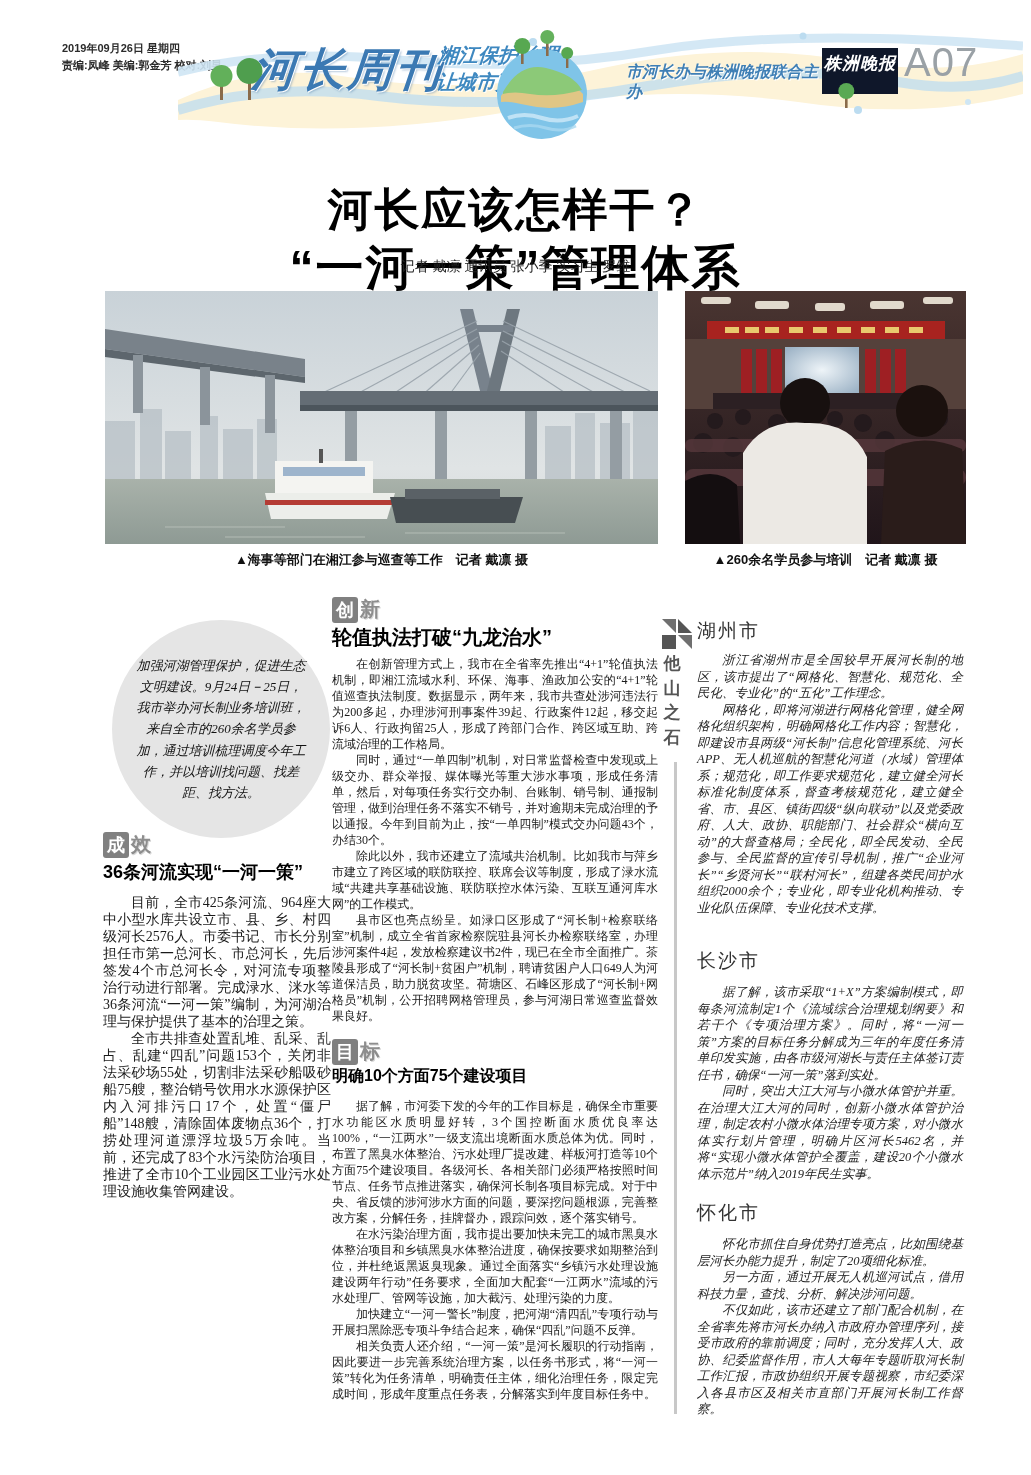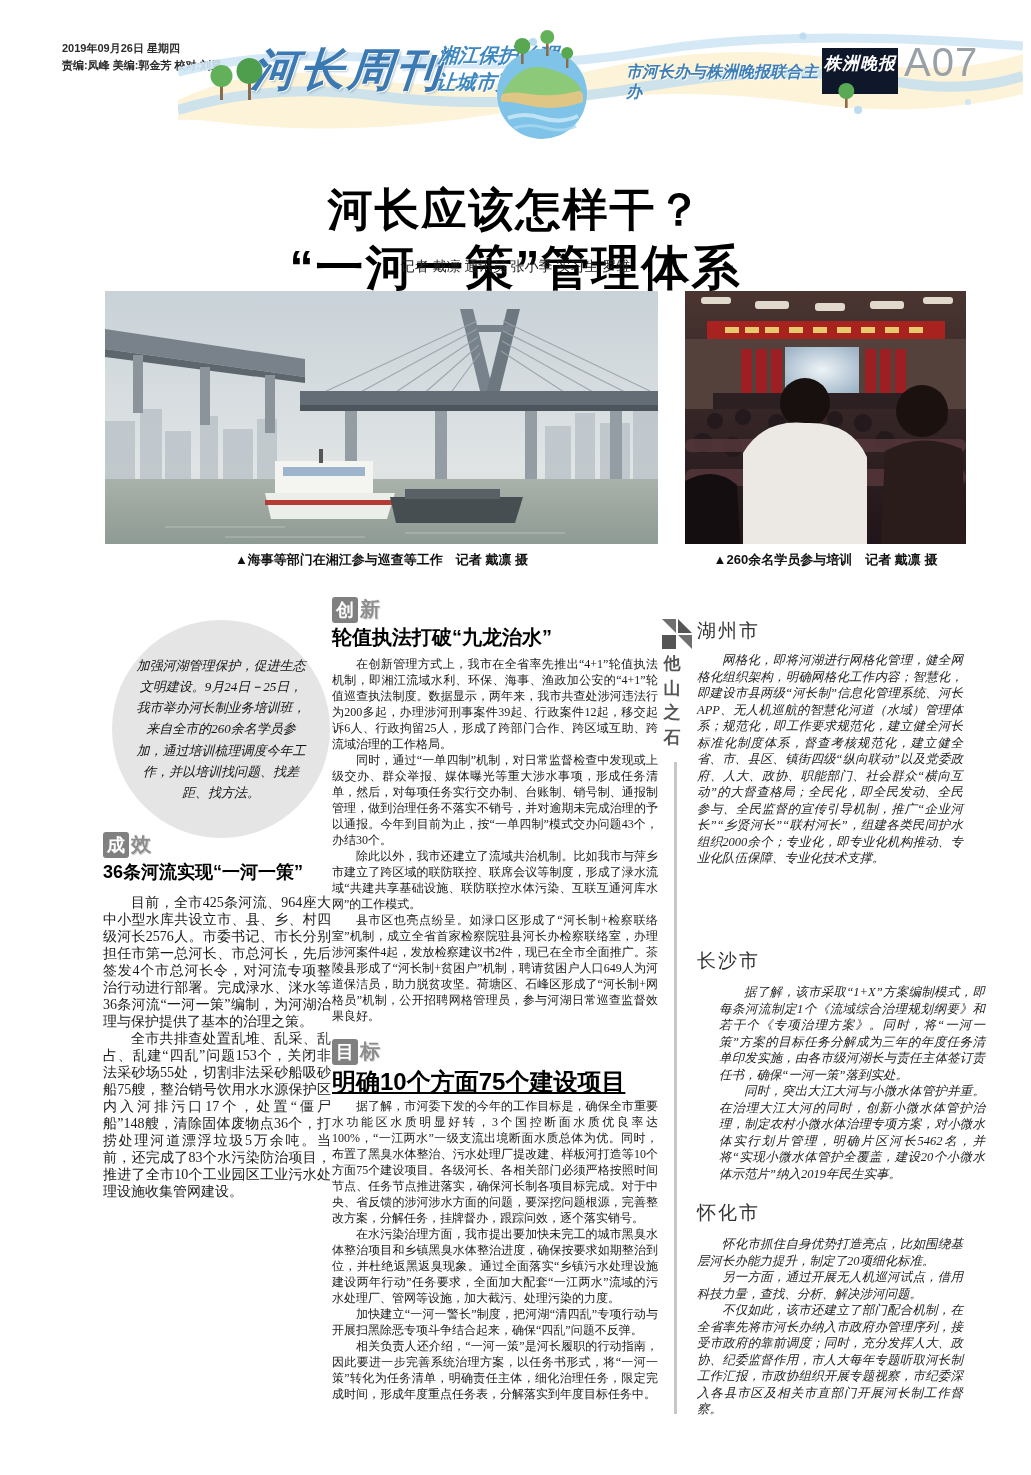--- a/index.html
+++ b/index.html
@@ -297,44 +297,45 @@
     <p>在创新管理方式上，我市在全省率先推出“4+1”轮值执法机制，即湘江流域水利、环保、海事、渔政加公安的“4+1”轮值巡查执法制度。数据显示，两年来，我市共查处涉河违法行为200多起，办理涉河刑事案件39起、行政案件12起，移交起诉6人、行政拘留25人，形成了跨部门合作、跨区域互助、跨流域治理的工作格局。</p>
     <p>同时，通过“一单四制”机制，对日常监督检查中发现或上级交办、群众举报、媒体曝光等重大涉水事项，形成任务清单，然后，对每项任务实行交办制、台账制、销号制、通报制管理，做到治理任务不落实不销号，并对逾期未完成治理的予以通报。今年到目前为止，按“一单四制”模式交办问题43个，办结30个。</p>
     <p>除此以外，我市还建立了流域共治机制。比如我市与萍乡市建立了跨区域的联防联控、联席会议等制度，形成了渌水流域“共建共享基础设施、联防联控水体污染、互联互通河库水网”的工作模式。</p>
     <p>县市区也亮点纷呈。如渌口区形成了“河长制+检察联络室”机制，成立全省首家检察院驻县河长办检察联络室，办理涉河案件4起，发放检察建议书2件，现已在全市全面推广。茶陵县形成了“河长制+贫困户”机制，聘请贫困户人口649人为河道保洁员，助力脱贫攻坚。荷塘区、石峰区形成了“河长制+网格员”机制，公开招聘网格管理员，参与河湖日常巡查监督效果良好。</p>
   </div>
 
   <div class="abs tag" style="left:332px; top:1038px;">
     <span class="box">目</span>
     <span class="rest">标</span>
   </div>
-  <div class="abs sec-title" style="left:332px; top:1066px; width:326px; font-size:24px;text-decoration:underline;">明确10个方面75个建设项目</div>
+  <div class="abs sec-title" style="left:332px; top:1066px; width:326px; font-size:16px;">明确10个方面75个建设项目</div>
   <div class="abs col col-mid-txt" style="top:1098px;">
     <p>据了解，市河委下发的今年的工作目标是，确保全市重要水功能区水质明显好转，3个国控断面水质优良率达100%，“一江两水”一级支流出境断面水质总体为优。同时，布置了黑臭水体整治、污水处理厂提改建、样板河打造等10个方面75个建设项目。各级河长、各相关部门必须严格按照时间节点、任务节点推进落实，确保河长制各项目标完成。对于中央、省反馈的涉河涉水方面的问题，要深挖问题根源，完善整改方案，分解任务，挂牌督办，跟踪问效，逐个落实销号。</p>
     <p>在水污染治理方面，我市提出要加快未完工的城市黑臭水体整治项目和乡镇黑臭水体整治进度，确保按要求如期整治到位，并杜绝返黑返臭现象。通过全面落实“乡镇污水处理设施建设两年行动”任务要求，全面加大配套“一江两水”流域的污水处理厂、管网等设施，加大截污、处理污染的力度。</p>
     <p>加快建立“一河一警长”制度，把河湖“清四乱”专项行动与开展扫黑除恶专项斗争结合起来，确保“四乱”问题不反弹。</p>
     <p>相关负责人还介绍，“一河一策”是河长履职的行动指南，因此要进一步完善系统治理方案，以任务书形式，将“一河一策”转化为任务清单，明确责任主体，细化治理任务，限定完成时间，形成年度重点任务表，分解落实到年度目标任务中。</p>
   </div>
 
   <svg class="abs rail-icon" width="34" height="32" viewBox="0 0 34 32">
     <polygon points="2,2 16,2 16,16" fill="#6f6f6f"></polygon>
     <polygon points="18,2 32,16 18,16" fill="#555555"></polygon>
     <polygon points="2,18 16,18 16,32 2,32" fill="#555555"></polygon>
     <polygon points="18,18 32,18 32,32" fill="#6f6f6f"></polygon>
   </svg>
   <div class="abs rail-label">他山之石</div>
   <div class="abs rail-line"></div>
 
   <div class="abs city-name" style="left:697px; top:618px;">湖州市</div>
   <div class="abs col col-right-txt" style="top:652px;">
+    <p>浙江省湖州市是全国较早开展河长制的地区，该市提出了“网格化、智慧化、规范化、全民化、专业化”的“五化”工作理念。</p>
     <p>网格化，即将河湖进行网格化管理，健全网格化组织架构，明确网格化工作内容；智慧化，即建设市县两级“河长制”信息化管理系统、河长APP、无人机巡航的智慧化河道（水域）管理体系；规范化，即工作要求规范化，建立健全河长标准化制度体系，督查考核规范化，建立健全省、市、县区、镇街四级“纵向联动”以及党委政府、人大、政协、职能部门、社会群众“横向互动”的大督查格局；全民化，即全民发动、全民参与、全民监督的宣传引导机制，推广“企业河长”“乡贤河长”“联村河长”，组建各类民间护水组织2000余个；专业化，即专业化机构推动、专业化队伍保障、专业化技术支撑。</p>
   </div>
 
   <div class="abs city-name" style="left:697px; top:948px;">长沙市</div>
-  <div class="abs col col-right-txt" style="top:984px;margin-left:22px;">
+  <div class="abs col col-right-txt" style="top:984px;">
     <p>据了解，该市采取“1+X”方案编制模式，即每条河流制定1个《流域综合治理规划纲要》和若干个《专项治理方案》。同时，将“一河一策”方案的目标任务分解成为三年的年度任务清单印发实施，由各市级河湖长与责任主体签订责任书，确保“一河一策”落到实处。</p>
     <p>同时，突出大江大河与小微水体管护并重。在治理大江大河的同时，创新小微水体管护治理，制定农村小微水体治理专项方案，对小微水体实行划片管理，明确片区河长5462名，并将“实现小微水体管护全覆盖，建设20个小微水体示范片”纳入2019年民生实事。</p>
   </div>
 
   <div class="abs city-name" style="left:697px; top:1200px;">怀化市</div>
   <div class="abs col col-right-txt" style="top:1236px;">
     <p>怀化市抓住自身优势打造亮点，比如围绕基层河长办能力提升，制定了20项细化标准。</p>
     <p>另一方面，通过开展无人机巡河试点，借用科技力量，查找、分析、解决涉河问题。</p>
     <p>不仅如此，该市还建立了部门配合机制，在全省率先将市河长办纳入市政府办管理序列，接受市政府的靠前调度；同时，充分发挥人大、政协、纪委监督作用，市人大每年专题听取河长制工作汇报，市政协组织开展专题视察，市纪委深入各县市区及相关市直部门开展河长制工作督察。</p>
   </div>

